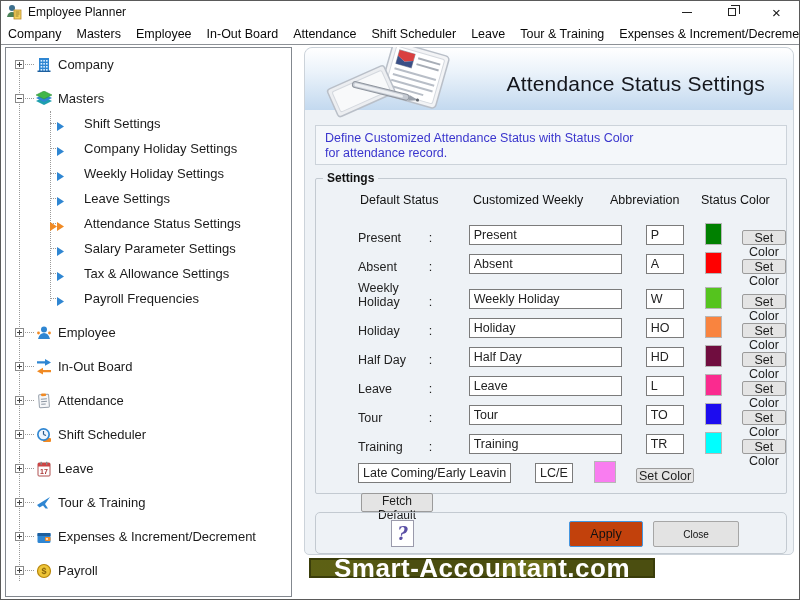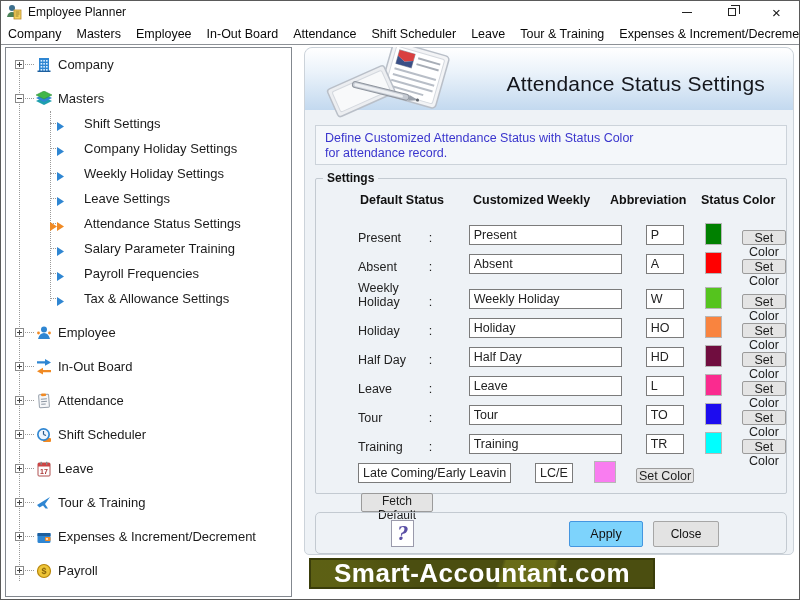--- a/index.html
+++ b/index.html
@@ -58,21 +58,21 @@
   .define {
     position:absolute; left:10px; top:77px; width:472px; height:40px;
     background:#f4f7fa; border:1px solid #ccd3da; color:#3a35cd; font-size:12.5px;
     padding:5px 0 0 9px; line-height:15px;
   }
   
   .groupbox { position:absolute; left:10px; top:130px; width:472px; height:316px;
     border:1px solid #c3cad1; border-radius:2px; }
   .glegend { position:absolute; left:7px; top:-8px; background:#eef2f6; padding:0 4px;
     font-size:12px; font-weight:bold; color:#111; }
-  .thead { position:relative; height:30px; margin-top:14px; font-size:12.5px; font-weight:bold; color:#111; }
+  .thead { position:relative; height:30px; margin-top:14px; font-size:12.5px; font-weight:normal; color:#111; }
   .thead span { position:absolute; top:0; }
   .th0 { left:44px; } .th1 { left:157px; } .th2 { left:294px; } .th3 { left:385px; }
   .srow { display:flex; align-items:flex-end; margin-bottom:7px; padding-left:42px; font-size:12.5px; color:#222;gap:12px; }
   .srow .lbl { width:78px; }
   .srow .colon { width:37px; }
   .srow .lbl2 { width:115px; font-size:12px; line-height:13px; margin-left:-8px; padding-right:4px; }
   .srow input.val { width:153px; height:20px; border:1px solid #7b7b7b; background:#fff;
     font-size:12.5px; font-family:"Liberation Sans",sans-serif; padding:0 4px; margin-right:12px; color:#222; }
   .srow input.abbr { width:38px; height:20px; border:1px solid #7b7b7b; background:#fff;
     font-size:12.5px; font-family:"Liberation Sans",sans-serif; padding:0 4px; margin-right:9px; color:#222; }
@@ -81,27 +81,27 @@
     font-size:12.5px; font-family:"Liberation Sans",sans-serif; color:#1d1d1d; cursor:default; }
   .setcolor { width:58px; height:15px; }
   .fetchdef { margin:3px 0 0 45px; width:72px; height:19px; font-size:12px; }
   
   .actionbox { position:absolute; left:10px; top:464px; width:472px; height:42px;
     border:1px solid #c3cad1; border-radius:5px; }
   .helpbtn { position:absolute; left:75px; top:7px; width:23px; height:27px; background:#fff;
     border:1px solid #9a9aab; display:flex; align-items:center; justify-content:center;
     font-family:"DejaVu Serif", serif; font-style:italic; font-weight:bold; font-size:18px; color:#5a4fa5; cursor:default; }
   .applybtn { position:absolute; left:253px; top:8px; width:74px; height:26px;
-    background:#7dd3fc; border:1px solid #4496e0; border-radius:2px; font-size:12.5px; color:#111;
+    background:#c2410c; border:1px solid #4496e0; border-radius:2px; font-size:12.5px; color:#111;
     font-family:"Liberation Sans",sans-serif; cursor:default; }
-  .closebtn { position:absolute; left:337px; top:8px; width:66px; height:26px;
-    background:#e3e3e3; border:1px solid #a6a6a6; border-radius:2px; font-size:12px; color:#111;
+  .closebtn { position:absolute; left:337px; top:8px; width:86px; height:26px;
+    background:#e3e3e3; border:1px solid #a6a6a6; border-radius:2px; font-size:10px; color:#111;
     font-family:"Liberation Sans",sans-serif; cursor:default; }
   
-  .banner { position:absolute; left:308px; top:557px; width:346px; height:31px;
+  .banner { position:absolute; left:308px; top:557px; width:346px; height:20px;
     background:
       linear-gradient(105deg, rgba(122,126,28,0.0) 55%, rgba(128,132,30,0.55) 56%, rgba(128,132,30,0.55) 70%, rgba(122,126,28,0.0) 71%),
       linear-gradient(60deg, rgba(110,114,24,0.5) 10%, rgba(75,78,16,0) 30%),
       #4b4e10;
     border:2px solid #3a3d0a; display:flex; align-items:center; justify-content:center;
     color:#fff; font-weight:bold; font-size:26px; letter-spacing:0.5px; }
 </style>
 </head>
 <body>
 
@@ -211,35 +211,35 @@
               <polygon points="0,0 7,4.5 0,9" fill="#f08a24"></polygon>
               <polygon points="7,0 14,4.5 7,9" fill="#f08a24"></polygon>
             </svg></span>
           <span class="tlabel">Attendance Status Settings</span>
         </div>
         <div class="trow sub">
           <span class="stub substub"></span>
           <span class="subarrow "><svg width="7" height="9" viewBox="0 0 7 9">
               <polygon points="0,0 7,4.5 0,9" fill="#2f86d2"></polygon>
             </svg></span>
-          <span class="tlabel">Salary Parameter Training</span>
+          <span class="tlabel">Salary Parameter Settings</span>
+        </div>
+        <div class="trow sub">
+          <span class="stub substub"></span>
+          <span class="subarrow "><svg width="7" height="9" viewBox="0 0 7 9">
+              <polygon points="0,0 7,4.5 0,9" fill="#2f86d2"></polygon>
+            </svg></span>
+          <span class="tlabel">Tax &amp; Allowance Settings</span>
         </div>
         <div class="trow sub">
           <span class="stub substub"></span>
           <span class="subarrow "><svg width="7" height="9" viewBox="0 0 7 9">
               <polygon points="0,0 7,4.5 0,9" fill="#2f86d2"></polygon>
             </svg></span>
           <span class="tlabel">Payroll Frequencies</span>
-        </div>
-        <div class="trow sub">
-          <span class="stub substub"></span>
-          <span class="subarrow "><svg width="7" height="9" viewBox="0 0 7 9">
-              <polygon points="0,0 7,4.5 0,9" fill="#2f86d2"></polygon>
-            </svg></span>
-          <span class="tlabel">Tax &amp; Allowance Settings</span>
         </div>
         <div class="trow top">
           <span class="expander plus"></span>
           <span class="stub"></span>
           <span class="ticon"><svg width="16" height="16" viewBox="0 0 16 16">
               <circle cx="8" cy="4.5" r="3" fill="#2f86d2"></circle>
               <path d="M2 14 q1.5-6 6-6 q4.5 0 6 6 Z" fill="#2f86d2"></path>
               <circle cx="2.5" cy="8" r="1.4" fill="#f08a24"></circle>
               <circle cx="13.5" cy="8" r="1.4" fill="#f08a24"></circle>
             </svg></span>

